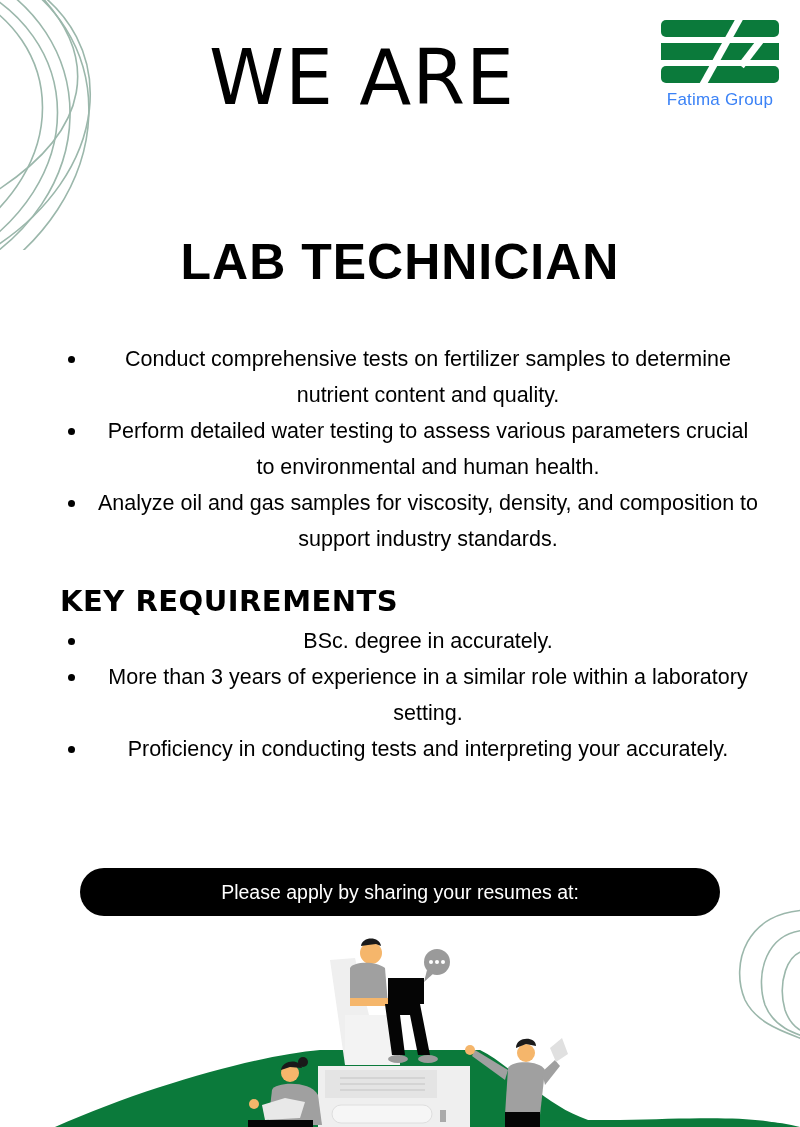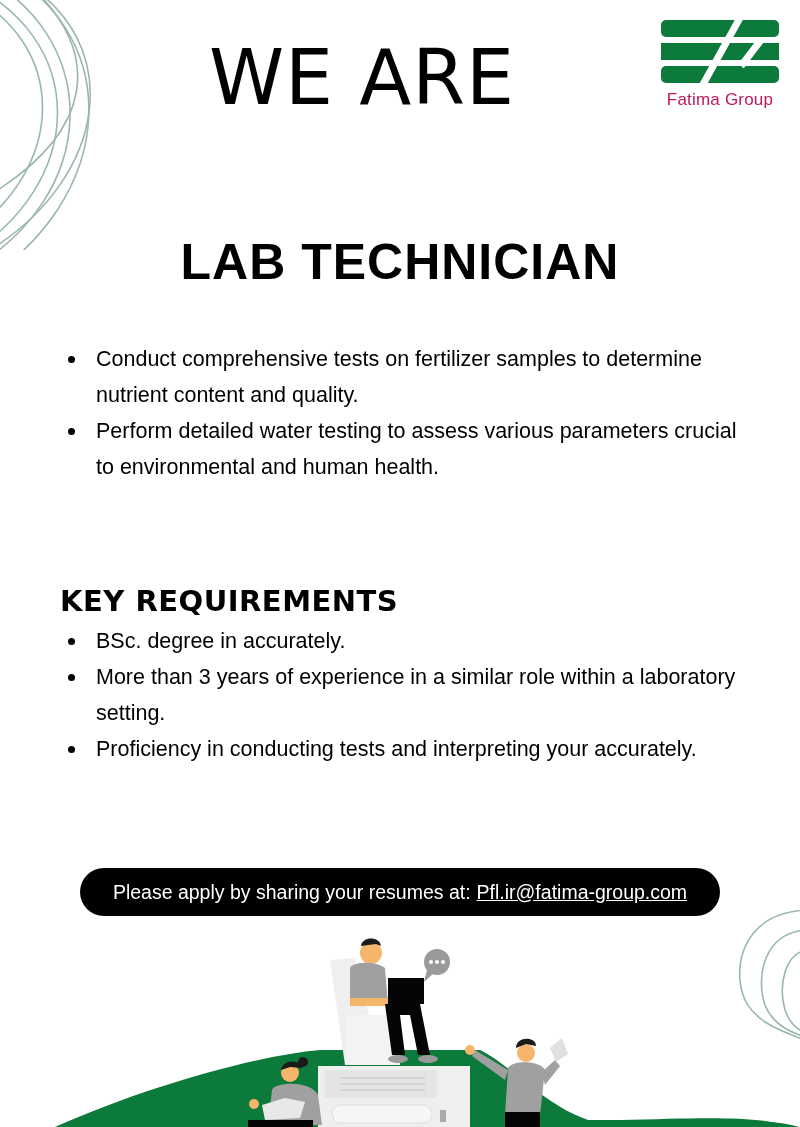--- a/index.html
+++ b/index.html
@@ -14,21 +14,21 @@
     .deco { position: absolute; }
     #deco-tl { left: 0; top: 0; width: 110px; height: 250px; }
     #deco-br { right: 0; top: 905px; width: 80px; height: 140px; }
 
     #logo {
       position: absolute; left: 655px; top: 18px; width: 130px; height: 100px;
       text-align: center;
     }
     #logo svg { display: block; margin: 0 auto; }
     #logo .logo-name {
-      display: block; font-size: 17px; color: #be185d; margin-top: 4px;
+      display: block; font-size: 17px; color: #3b82f6; margin-top: 4px;
       letter-spacing: 0.2px;
     }
 
     #headline {
       position: absolute; left: 0; width: 724px; top: 40px;
       text-align: center; font-size: 76px; line-height: 76px;
       font-weight: 400; letter-spacing: 1px;
       font-family: "DejaVu Sans", sans-serif;
     }
     #headline span { display: block; }
@@ -43,20 +43,21 @@
     .section h2 {
       font-family: "DejaVu Sans", sans-serif;
       font-size: 29px; font-weight: 700; letter-spacing: 0.5px;
       line-height: 36px;
     }
     .section ul { list-style: none; margin-top: 4px; }
     .section li {
       position: relative; padding-left: 36px;
       font-size: 21.5px; line-height: 36px;
       font-family: "Liberation Sans", sans-serif;
+      text-align: center;
     }
     .section li .bullet {
       position: absolute; left: 8px; top: 15px; width: 7px; height: 7px;
       background: #000; border-radius: 50%;
     }
     #sec-resp { top: 337px; }
     #sec-req { top: 583px; }
 
     #apply-bar {
       position: absolute; left: 80px; top: 868px; width: 640px; height: 48px;
@@ -109,35 +110,35 @@
 <h1 id="headline">
   <span>WE ARE</span>
 </h1>
 
 <div id="job-title">LAB TECHNICIAN</div>
 
 <section id="sec-resp" class="section">
   <ul>
     <li><span class="bullet"></span><span>Conduct comprehensive tests on fertilizer samples to determine nutrient content and quality.</span></li>
     <li><span class="bullet"></span><span>Perform detailed water testing to assess various parameters crucial to environmental and human health.</span></li>
+    <li><span class="bullet"></span><span>Analyze oil and gas samples for viscosity, density, and composition to support industry standards.</span></li>
   </ul>
 </section>
 
 <section id="sec-req" class="section">
   <h2>KEY REQUIREMENTS</h2>
   <ul>
     <li><span class="bullet"></span><span>BSc. degree in accurately.</span></li>
     <li><span class="bullet"></span><span>More than 3 years of experience in a similar role within a laboratory setting.</span></li>
     <li><span class="bullet"></span><span>Proficiency in conducting tests and interpreting your accurately.</span></li>
   </ul>
 </section>
 
 <div id="apply-bar">
   <span>Please apply by sharing your resumes at:</span>
-  <a>Pfl.ir@fatima-group.com</a>
 </div>
 
 <svg id="illustration" viewBox="0 0 800 207">
 
   <path d="M 55 207 C 150 165, 260 135, 320 130 L 480 130 C 520 150, 560 205, 620 205 C 700 205, 760 195, 800 207 Z" fill="#0b7a3b"></path>
   <path d="M 470 207 C 520 200, 560 200, 620 200 C 700 198, 760 195, 790 207 Z" fill="#0b7a3b"></path>
 
   <rect x="318" y="146" width="152" height="61" fill="#efefef"></rect>
   <rect x="325" y="150" width="112" height="28" fill="#e4e4e4"></rect>
   <g stroke="#cfcfcf" stroke-width="1.5">

